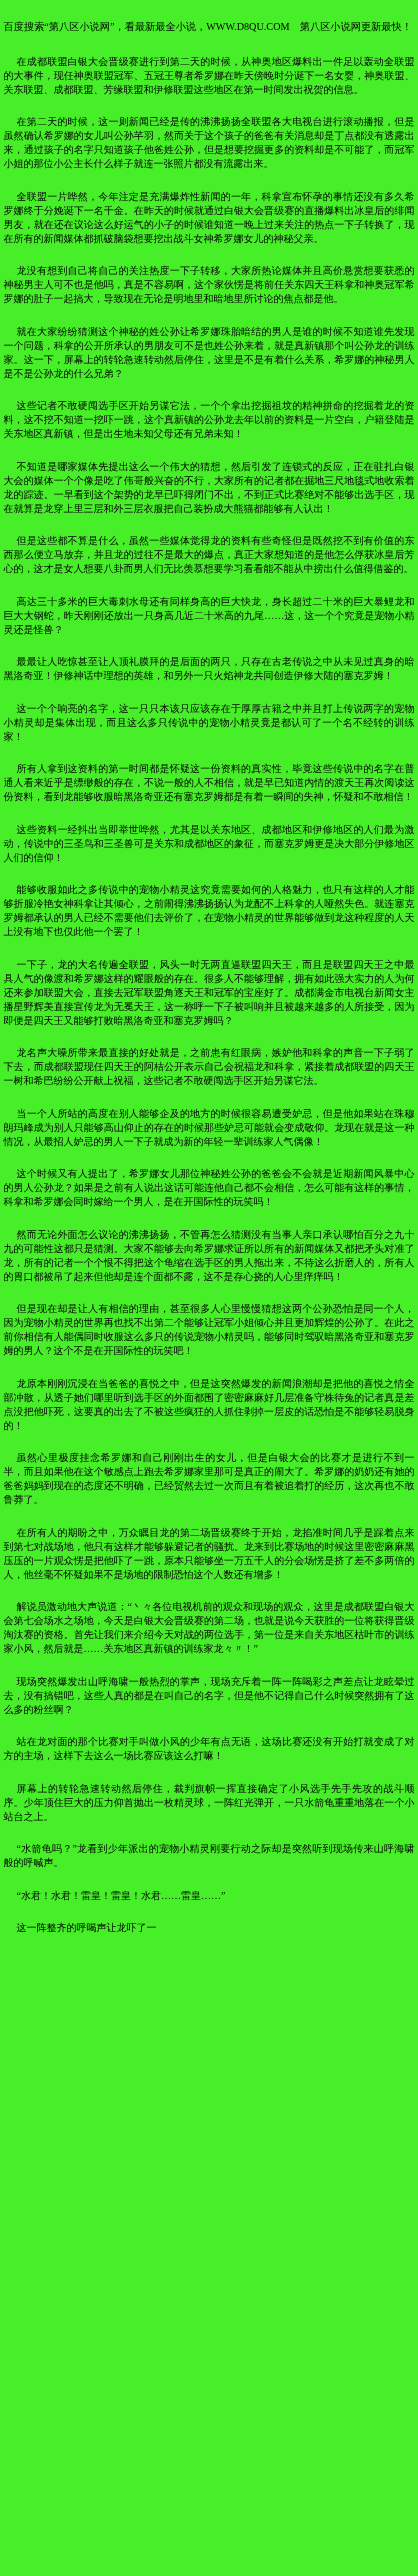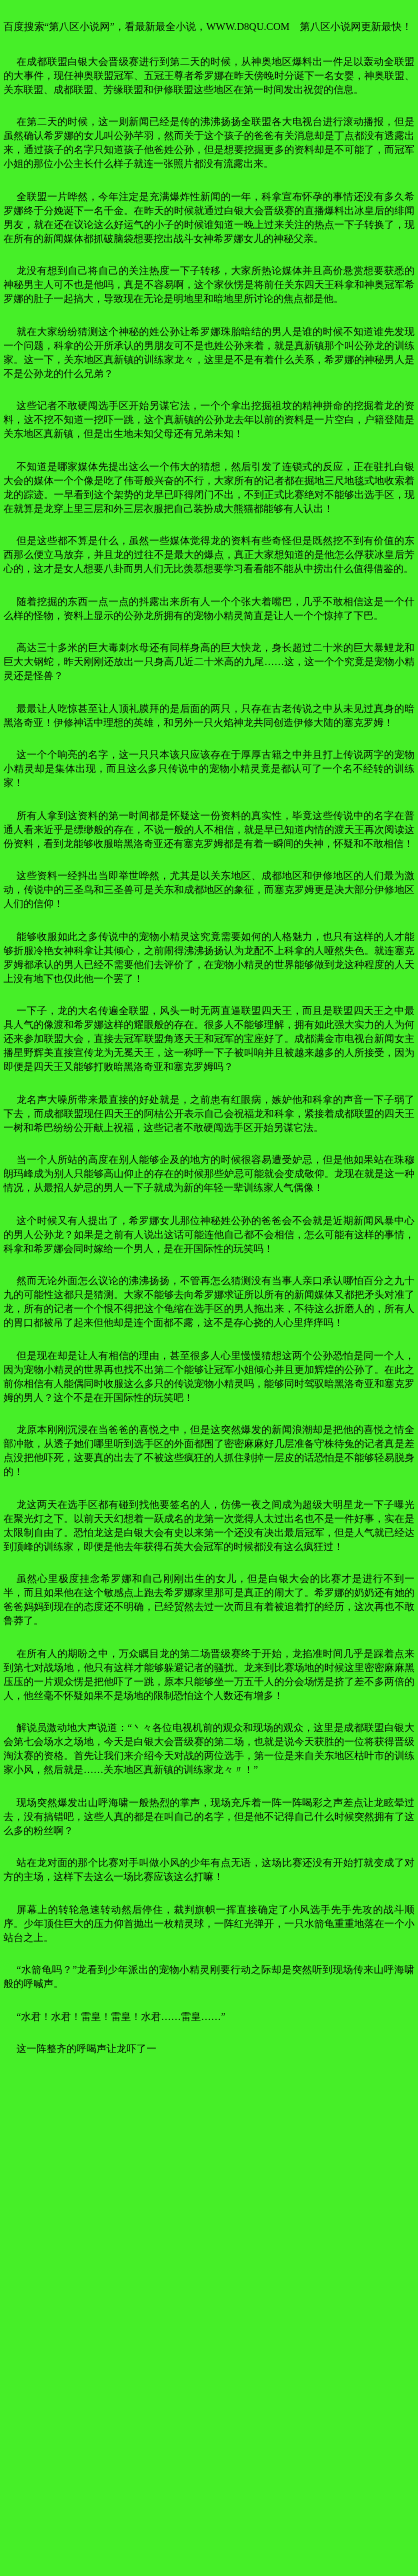--- a/index.html
+++ b/index.html
@@ -45,39 +45,37 @@
 
 <div class="page">
 
   <div class="promo top">百度搜索“第八区小说网”，看最新最全小说，WWW.D8QU.COM　第八区小说网更新最快！</div>
 
   <div class="novel-body">
     <p>在成都联盟白银大会晋级赛进行到第二天的时候，从神奥地区爆料出一件足以轰动全联盟的大事件，现任神奥联盟冠军、五冠王尊者希罗娜在昨天傍晚时分诞下一名女婴，神奥联盟、关东联盟、成都联盟、芳缘联盟和伊修联盟这些地区在第一时间发出祝贺的信息。</p>
     <p>在第二天的时候，这一则新闻已经是传的沸沸扬扬全联盟各大电视台进行滚动播报，但是虽然确认希罗娜的女儿叫公孙芊羽，然而关于这个孩子的爸爸有关消息却是丁点都没有透露出来，通过孩子的名字只知道孩子他爸姓公孙，但是想要挖掘更多的资料却是不可能了，而冠军小姐的那位小公主长什么样子就连一张照片都没有流露出来。</p>
     <p>全联盟一片哗然，今年注定是充满爆炸性新闻的一年，科拿宣布怀孕的事情还没有多久希罗娜终于分娩诞下一名千金。在昨天的时候就通过白银大会晋级赛的直播爆料出冰皇后的绯闻男友，就在还在议论这么好运气的小子的时候谁知道一晚上过来关注的热点一下子转换了，现在所有的新闻媒体都抓破脑袋想要挖出战斗女神希罗娜女儿的神秘父亲。</p>
     <p>龙没有想到自己将自己的关注热度一下子转移，大家所热论媒体并且高价悬赏想要获悉的神秘男主人可不也是他吗，真是不容易啊，这个家伙愣是将前任关东四天王科拿和神奥冠军希罗娜的肚子一起搞大，导致现在无论是明地里和暗地里所讨论的焦点都是他。</p>
-    <p>就在大家纷纷猜测这个神秘的姓公孙让希罗娜珠胎暗结的男人是谁的时候不知道谁先发现一个问题，科拿的公开所承认的男朋友可不是也姓公孙来着，就是真新镇那个叫公孙龙的训练家。这一下，关东地区真新镇的训练家龙々，这里是不是有着什么关系，希罗娜的神秘男人是不是公孙龙的什么兄弟？</p>
+    <p>就在大家纷纷猜测这个神秘的姓公孙让希罗娜珠胎暗结的男人是谁的时候不知道谁先发现一个问题，科拿的公开所承认的男朋友可不是也姓公孙来着，就是真新镇那个叫公孙龙的训练家。这一下，屏幕上的转轮急速转动然后停住，这里是不是有着什么关系，希罗娜的神秘男人是不是公孙龙的什么兄弟？</p>
     <p>这些记者不敢硬闯选手区开始另谋它法，一个个拿出挖掘祖坟的精神拼命的挖掘着龙的资料，这不挖不知道一挖吓一跳，这个真新镇的公孙龙去年以前的资料是一片空白，户籍登陆是关东地区真新镇，但是出生地未知父母还有兄弟未知！</p>
     <p>不知道是哪家媒体先提出这么一个伟大的猜想，然后引发了连锁式的反应，正在驻扎白银大会的媒体一个个像是吃了伟哥般兴奋的不行，大家所有的记者都在掘地三尺地毯式地收索着龙的踪迹。一早看到这个架势的龙早已吓得闭门不出，不到正式比赛绝对不能够出选手区，现在就算是龙穿上里三层和外三层衣服把自己装扮成大熊猫都能够有人认出！</p>
     <p>但是这些都不算是什么，虽然一些媒体觉得龙的资料有些奇怪但是既然挖不到有价值的东西那么便立马放弃，并且龙的过往不是最大的爆点，真正大家想知道的是他怎么俘获冰皇后芳心的，这才是女人想要八卦而男人们无比羡慕想要学习看看能不能从中捞出什么值得借鉴的。</p>
-    <p>随着挖掘的东西一点一点的抖露出来所有人一个个张大着嘴巴，几乎不敢相信这是一个什么样的怪物，资料上显示的公孙龙所拥有的宠物小精灵简直是让人一个个惊掉了下巴。</p>
     <p>高达三十多米的巨大毒刺水母还有同样身高的巨大快龙，身长超过二十米的巨大暴鲤龙和巨大大钢蛇，昨天刚刚还放出一只身高几近二十米高的九尾……这，这一个个究竟是宠物小精灵还是怪兽？</p>
     <p>最最让人吃惊甚至让人顶礼膜拜的是后面的两只，只存在古老传说之中从未见过真身的暗黑洛奇亚！伊修神话中理想的英雄，和另外一只火焰神龙共同创造伊修大陆的塞克罗姆！</p>
     <p>这一个个响亮的名字，这一只只本该只应该存在于厚厚古籍之中并且打上传说两字的宠物小精灵却是集体出现，而且这么多只传说中的宠物小精灵竟是都认可了一个名不经转的训练家！</p>
     <p>所有人拿到这资料的第一时间都是怀疑这一份资料的真实性，毕竟这些传说中的名字在普通人看来近乎是缥缈般的存在，不说一般的人不相信，就是早已知道内情的渡天王再次阅读这份资料，看到龙能够收服暗黑洛奇亚还有塞克罗姆都是有着一瞬间的失神，怀疑和不敢相信！</p>
     <p>这些资料一经抖出当即举世哗然，尤其是以关东地区、成都地区和伊修地区的人们最为激动，传说中的三圣鸟和三圣兽可是关东和成都地区的象征，而塞克罗姆更是决大部分伊修地区人们的信仰！</p>
     <p>能够收服如此之多传说中的宠物小精灵这究竟需要如何的人格魅力，也只有这样的人才能够折服冷艳女神科拿让其倾心，之前闹得沸沸扬扬认为龙配不上科拿的人哑然失色。就连塞克罗姆都承认的男人已经不需要他们去评价了，在宠物小精灵的世界能够做到龙这种程度的人天上没有地下也仅此他一个罢了！</p>
     <p>一下子，龙的大名传遍全联盟，风头一时无两直逼联盟四天王，而且是联盟四天王之中最具人气的像渡和希罗娜这样的耀眼般的存在。很多人不能够理解，拥有如此强大实力的人为何还来参加联盟大会，直接去冠军联盟角逐天王和冠军的宝座好了。成都满金市电视台新闻女主播星野辉美直接宣传龙为无冕天王，这一称呼一下子被叫响并且被越来越多的人所接受，因为即便是四天王又能够打败暗黑洛奇亚和塞克罗姆吗？</p>
     <p>龙名声大噪所带来最直接的好处就是，之前患有红眼病，嫉妒他和科拿的声音一下子弱了下去，而成都联盟现任四天王的阿桔公开表示自己会祝福龙和科拿，紧接着成都联盟的四天王一树和希巴纷纷公开献上祝福，这些记者不敢硬闯选手区开始另谋它法。</p>
     <p>当一个人所站的高度在别人能够企及的地方的时候很容易遭受妒忌，但是他如果站在珠穆朗玛峰成为别人只能够高山仰止的存在的时候那些妒忌可能就会变成敬仰。龙现在就是这一种情况，从最招人妒忌的男人一下子就成为新的年轻一辈训练家人气偶像！</p>
     <p>这个时候又有人提出了，希罗娜女儿那位神秘姓公孙的爸爸会不会就是近期新闻风暴中心的男人公孙龙？如果是之前有人说出这话可能连他自己都不会相信，怎么可能有这样的事情，科拿和希罗娜会同时嫁给一个男人，是在开国际性的玩笑吗！</p>
     <p>然而无论外面怎么议论的沸沸扬扬，不管再怎么猜测没有当事人亲口承认哪怕百分之九十九的可能性这都只是猜测。大家不能够去向希罗娜求证所以所有的新闻媒体又都把矛头对准了龙，所有的记者一个个恨不得把这个龟缩在选手区的男人拖出来，不待这么折磨人的，所有人的胃口都被吊了起来但他却是连个面都不露，这不是存心挠的人心里痒痒吗！</p>
     <p>但是现在却是让人有相信的理由，甚至很多人心里慢慢猜想这两个公孙恐怕是同一个人，因为宠物小精灵的世界再也找不出第二个能够让冠军小姐倾心并且更加辉煌的公孙了。在此之前你相信有人能偶同时收服这么多只的传说宠物小精灵吗，能够同时驾驭暗黑洛奇亚和塞克罗姆的男人？这个不是在开国际性的玩笑吧！</p>
     <p>龙原本刚刚沉浸在当爸爸的喜悦之中，但是这突然爆发的新闻浪潮却是把他的喜悦之情全部冲散，从透子她们哪里听到选手区的外面都围了密密麻麻好几层准备守株待兔的记者真是差点没把他吓死，这要真的出去了不被这些疯狂的人抓住剥掉一层皮的话恐怕是不能够轻易脱身的！</p>
-    <p>龙这两天在选手区都有碰到找他要签名的人，仿佛一夜之间成为超级大明星龙一下子曝光在聚光灯之下。以前天天幻想着一跃成名的龙第一次觉得人太过出名也不是一件好事，实在是太限制自由了。恐怕龙这是白银大会有史以来第一个还没有决出最后冠军，但是人气就已经达到顶峰的训练家，即便是他去年获得石英大会冠军的时候都没有这么疯狂过！</p>
     <p>虽然心里极度挂念希罗娜和自己刚刚出生的女儿，但是白银大会的比赛才是进行不到一半，而且如果他在这个敏感点上跑去希罗娜家里那可是真正的闹大了。希罗娜的奶奶还有她的爸爸妈妈到现在的态度还不明确，已经贸然去过一次而且有着被追着打的经历，这次再也不敢鲁莽了。</p>
     <p>在所有人的期盼之中，万众瞩目龙的第二场晋级赛终于开始，龙掐准时间几乎是踩着点来到第七对战场地，他只有这样才能够躲避记者的骚扰。龙来到比赛场地的时候这里密密麻麻黑压压的一片观众愣是把他吓了一跳，原本只能够坐一万五千人的分会场愣是挤了差不多两倍的人，他丝毫不怀疑如果不是场地的限制恐怕这个人数还有增多！</p>
     <p>解说员激动地大声说道：“丶々各位电视机前的观众和现场的观众，这里是成都联盟白银大会第七会场水之场地，今天是白银大会晋级赛的第二场，也就是说今天获胜的一位将获得晋级淘汰赛的资格。首先让我们来介绍今天对战的两位选手，第一位是来自关东地区枯叶市的训练家小风，然后就是……关东地区真新镇的训练家龙々〃！”</p>
     <p>现场突然爆发出山呼海啸一般热烈的掌声，现场充斥着一阵一阵喝彩之声差点让龙眩晕过去，没有搞错吧，这些人真的都是在叫自己的名字，但是他不记得自己什么时候突然拥有了这么多的粉丝啊？</p>
     <p>站在龙对面的那个比赛对手叫做小风的少年有点无语，这场比赛还没有开始打就变成了对方的主场，这样下去这么一场比赛应该这么打嘛！</p>
     <p>屏幕上的转轮急速转动然后停住，裁判旗帜一挥直接确定了小风选手先手先攻的战斗顺序。少年顶住巨大的压力仰首抛出一枚精灵球，一阵红光弹开，一只水箭龟重重地落在一个小站台之上。</p>
     <p>“水箭龟吗？”龙看到少年派出的宠物小精灵刚要行动之际却是突然听到现场传来山呼海啸般的呼喊声。</p>
     <p>“水君！水君！雷皇！雷皇！水君……雷皇……”</p>
     <p class="cutoff">这一阵整齐的呼喝声让龙吓了一</p>
   </div>

